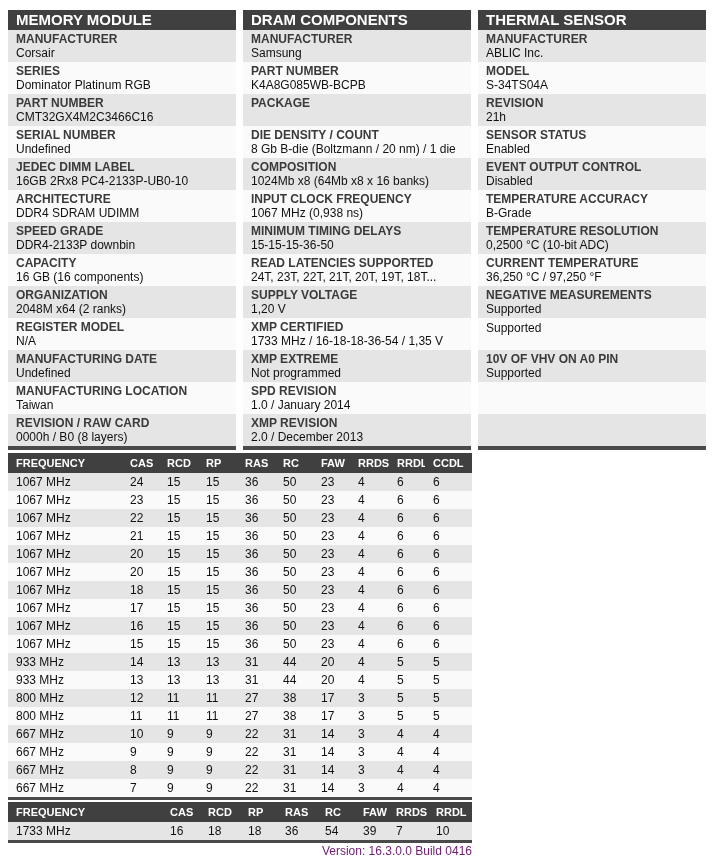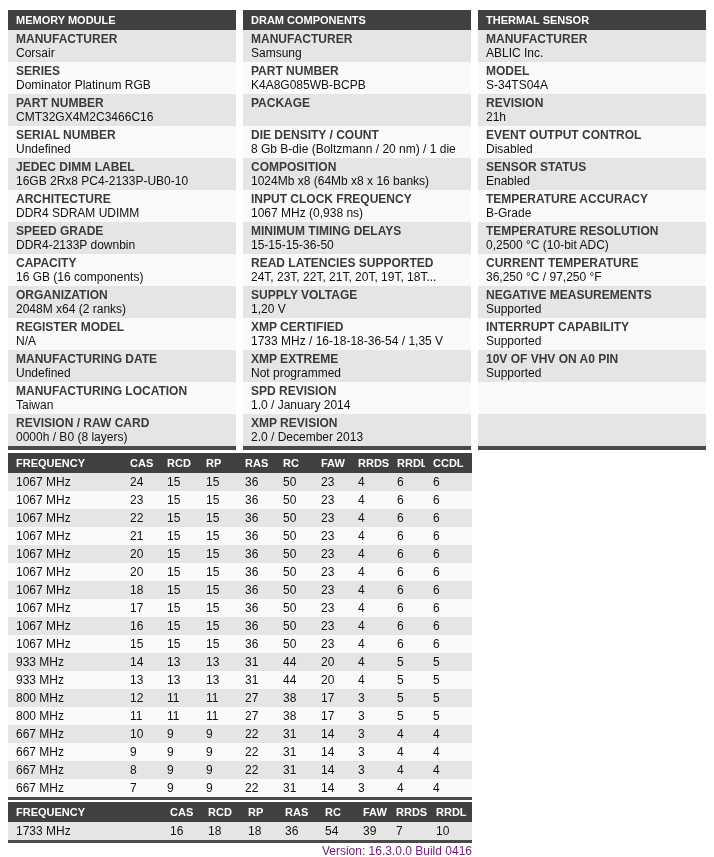--- a/index.html
+++ b/index.html
@@ -4,21 +4,21 @@
 <style>
   html,body{margin:0;padding:0;background:#fff;}
   .page{
     position:relative;width:714px;height:857px;background:#fff;overflow:hidden;
     font-family:"Liberation Sans",sans-serif;
     --bar:#404040;--botbar:#4a4a4a;--gray:#e5e5e5;--white:#fafafa;
   }
   .panels{position:absolute;left:8px;top:10px;display:flex;gap:7px;}
   .panel{width:228px;}
   .panel-header{
-    height:20px;background:var(--bar);color:#fff;font-weight:bold;font-size:11px;
+    height:20px;background:var(--bar);color:#fff;font-weight:bold;font-size:15px;
     line-height:20px;padding-left:8px;box-sizing:border-box;
   }
   .panel-fields{
     height:416px;overflow:hidden;
     background:repeating-linear-gradient(to bottom,var(--gray) 0 32px,var(--white) 32px 64px);
   }
   .field{height:32px;box-sizing:border-box;padding:3px 0 0 8px;overflow:hidden;}
   .field-label{font-size:12px;font-weight:bold;color:#3a3a3a;line-height:13px;white-space:nowrap;}
   .field-value{font-size:12px;color:#111;line-height:15px;white-space:nowrap;}
   .panel-bottom{height:4px;background:var(--botbar);}
@@ -171,45 +171,44 @@
           </div>
           <div class="field">
             <div class="field-label">MODEL</div>
             <div class="field-value">S-34TS04A</div>
           </div>
           <div class="field">
             <div class="field-label">REVISION</div>
             <div class="field-value">21h</div>
           </div>
           <div class="field">
+            <div class="field-label">SENSOR STATUS</div>
+            <div class="field-value">Enabled</div>
+          </div>
+          <div class="field">
             <div class="field-label">EVENT OUTPUT CONTROL</div>
             <div class="field-value">Disabled</div>
           </div>
           <div class="field">
-            <div class="field-label">SENSOR STATUS</div>
-            <div class="field-value">Enabled</div>
-          </div>
-          <div class="field">
             <div class="field-label">TEMPERATURE ACCURACY</div>
             <div class="field-value">B-Grade</div>
           </div>
           <div class="field">
             <div class="field-label">TEMPERATURE RESOLUTION</div>
             <div class="field-value">0,2500 °C (10-bit ADC)</div>
           </div>
           <div class="field">
             <div class="field-label">CURRENT TEMPERATURE</div>
             <div class="field-value">36,250 °C / 97,250 °F</div>
           </div>
           <div class="field">
             <div class="field-label">NEGATIVE MEASUREMENTS</div>
             <div class="field-value">Supported</div>
           </div>
           <div class="field">
-            <div class="field-label">INTERRUPT CAPABILITY</div>
             <div class="field-value">Supported</div>
           </div>
           <div class="field">
             <div class="field-label">10V OF VHV ON A0 PIN</div>
             <div class="field-value">Supported</div>
           </div>
         </div>
       <div class="panel-bottom"></div>
     </section>
   </div>

